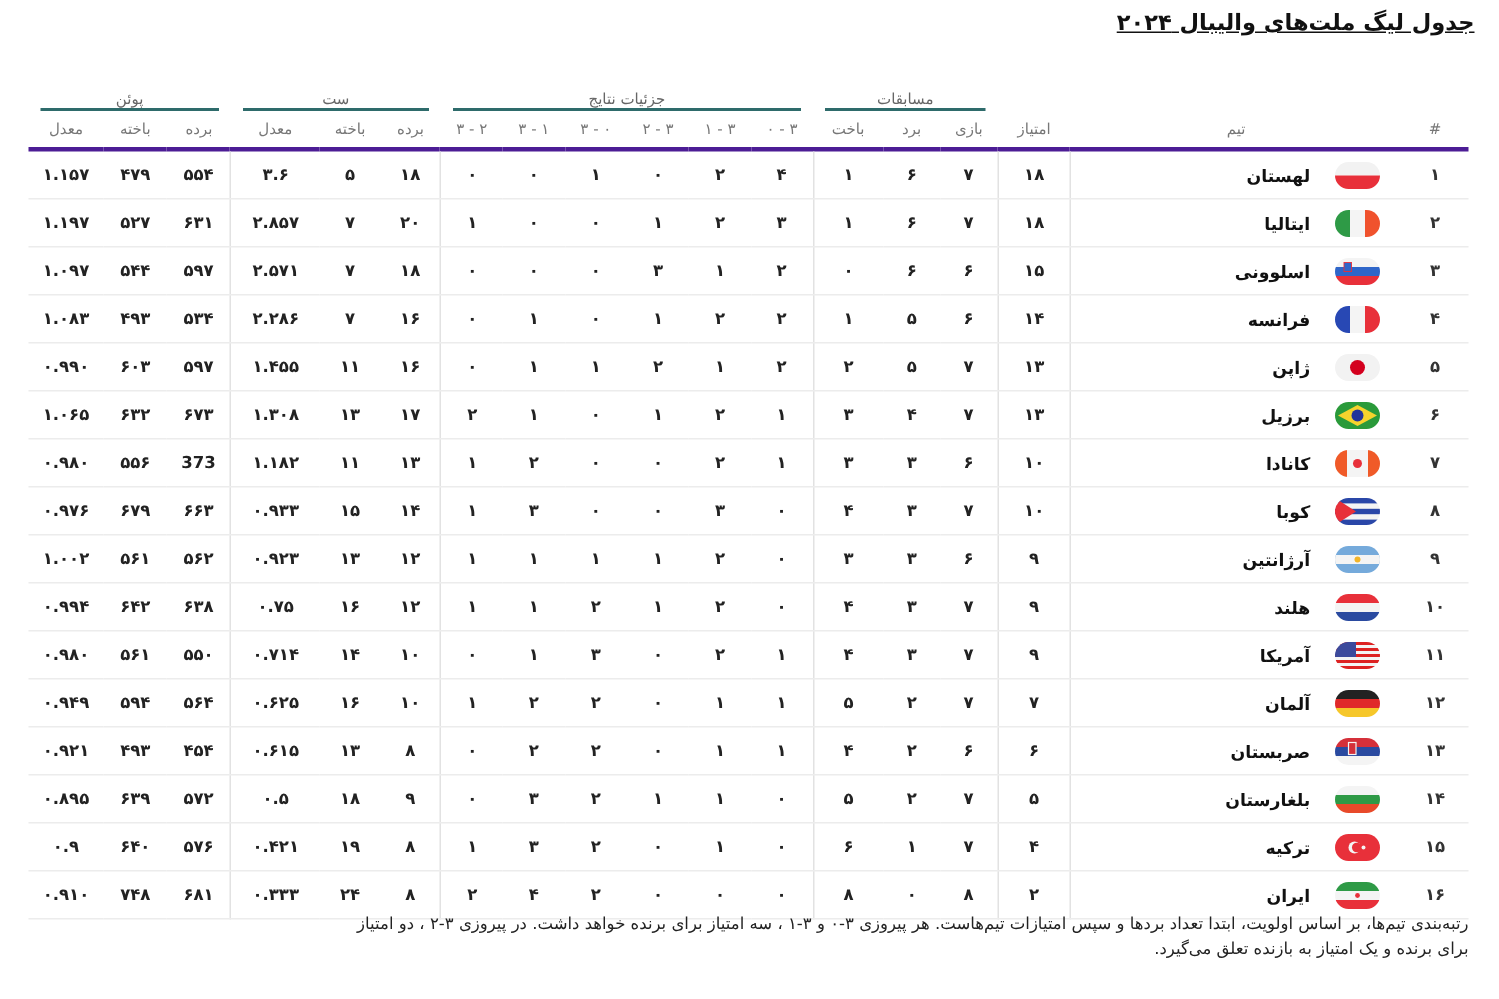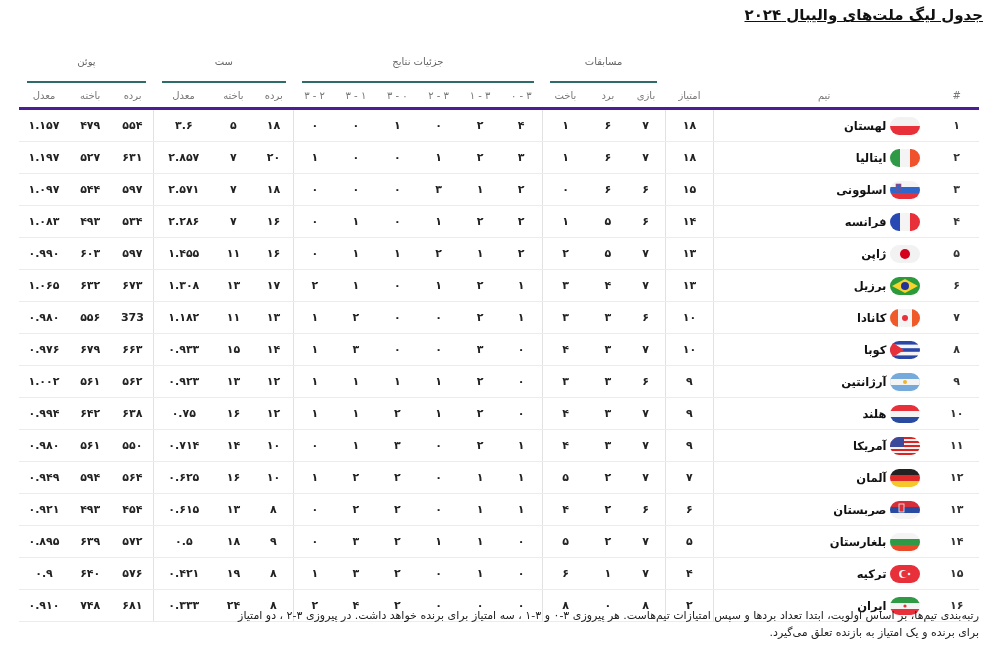--- a/index.html
+++ b/index.html
@@ -2,28 +2,28 @@
 <html lang="fa" dir="rtl"><head>
 <meta charset="utf-8">
 <style>
   html,body{margin:0;padding:0;background:#ffffff;}
   body{width:999px;height:666px;overflow:hidden;font-family:"DejaVu Sans",sans-serif;color:#222;}
   .title{position:absolute;top:6px;right:16px;font-size:15px;font-weight:bold;color:#111;text-decoration:underline;}
   .wrap{position:absolute;top:52px;right:20px;width:960px;}
   table{border-collapse:collapse;width:960px;table-layout:fixed;}
   th,td{text-align:center;padding:0;}
   .grp th{font-size:10px;color:#666;font-weight:normal;height:22px;vertical-align:bottom;}
-  .grp th .gl{display:block;margin:4px 8px 0 8px;border-bottom:2px solid #2e6b6b;padding-bottom:14px;}
+  .grp th .gl{display:block;margin:4px 8px 0 8px;border-bottom:2px solid #2e6b6b;padding-bottom:0;}
   .hdr th{font-size:10px;color:#777;font-weight:normal;height:24px;border-bottom:3px solid #4c1d95;margin-top:40px;}
   tbody td{height:31px;border-bottom:1px solid #ececec;font-size:11px;color:#222;font-weight:bold;}
   td.rank{color:#333;font-weight:bold;}
   td.team{text-align:right;border-left:1px solid #e2e2e2;}
   td.pts{border-left:1px solid #e2e2e2;}
   td.sepL{border-left:1px solid #e2e2e2;}
-  .team-inner{display:flex;align-items:center;gap:4px;padding-right:14px;font-size:11.5px;font-weight:bold;color:#111;}
+  .team-inner{display:flex;align-items:center;gap:17px;padding-right:14px;font-size:11.5px;font-weight:bold;color:#111;}
   .flag{width:30px;height:18px;border-radius:9px;overflow:hidden;display:inline-block;flex:none;position:relative;}
   .ltr{direction:ltr;unicode-bidi:isolate;display:inline-block;text-align:right;}
   .note{position:absolute;top:607px;right:20px;width:960px;font-size:11px;color:#222;line-height:17px;}
 </style>
 </head>
 <body>
 
 <div class="title">جدول لیگ ملت‌های والیبال ۲۰۲۴</div>
 
 <div class="wrap">

